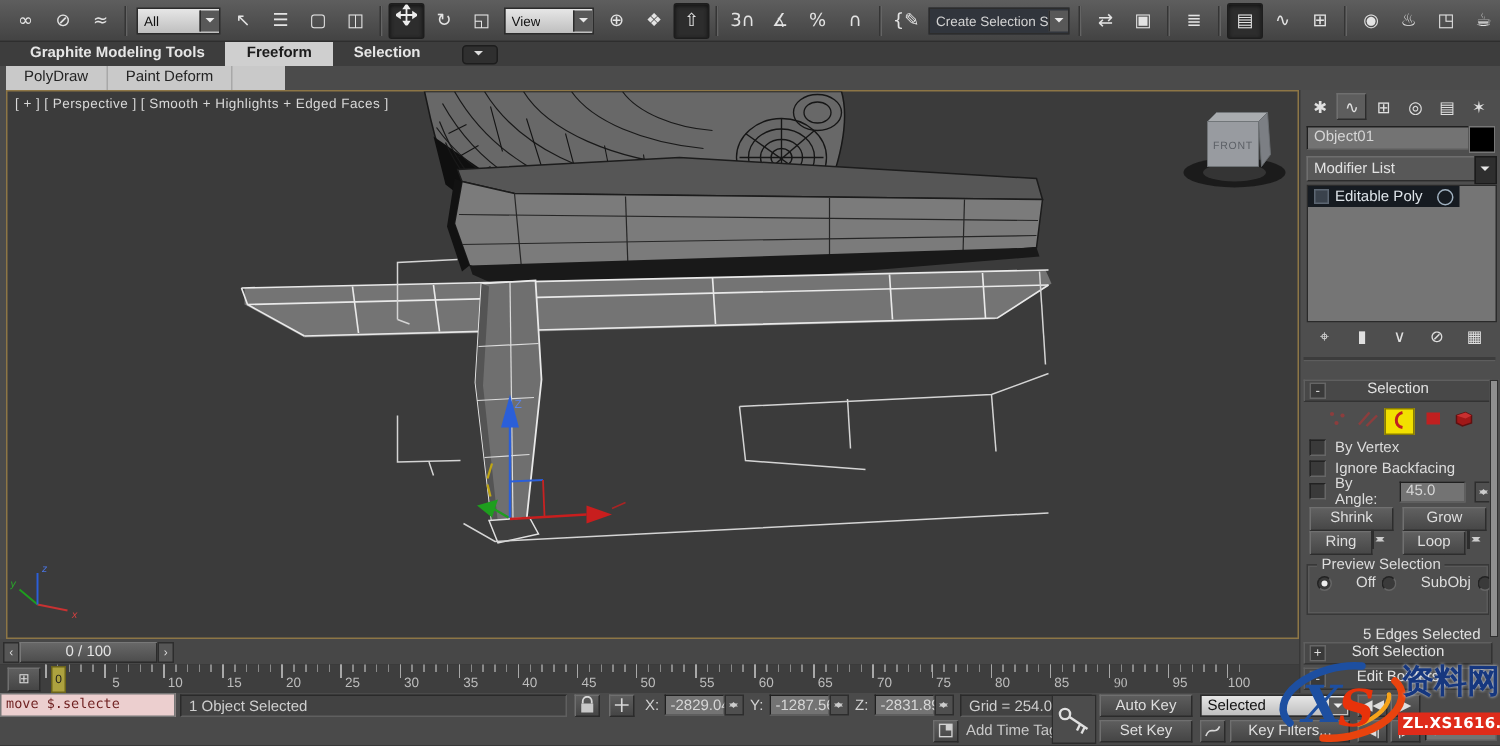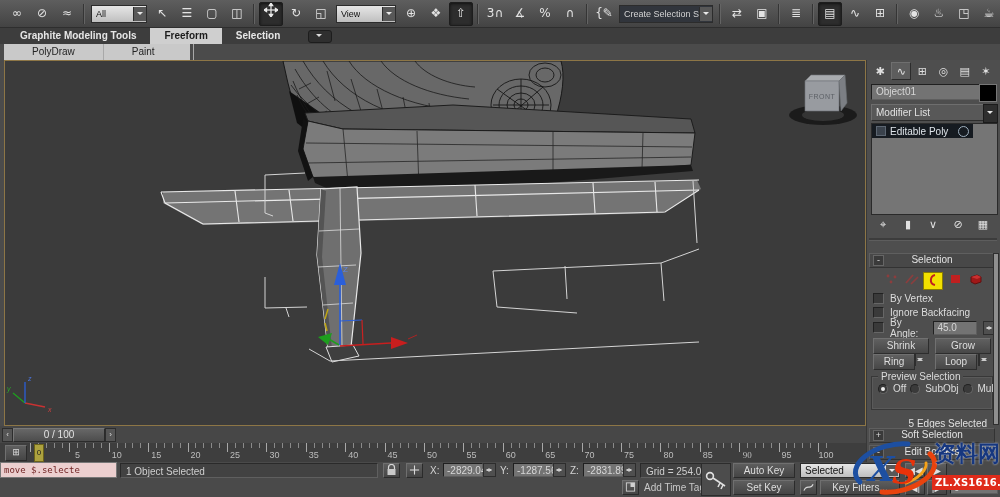--- a/index.html
+++ b/index.html
@@ -22,21 +22,21 @@
   .tbsel-arrow::after{content:"";position:absolute;left:3px;top:5px;border:3px solid transparent;border-top-color:#e8e8e8;}
 
   
   #ribbon-tabs{left:0;top:28px;width:1000px;height:16px;background:#3d3d3d;display:flex;align-items:stretch;padding-left:6px;}
   .rtab{padding:0 14px;line-height:16px;color:#e6e6e6;font-weight:bold;font-size:10px;}
   .rtab.active{background:#cfcfcf;color:#1b1b1b;}
   #ribbon-min{width:22px;height:11px;margin:2px 0 0 14px;background:#2f2f2f;border:1px solid #1d1d1d;border-radius:3px;position:relative;}
   #ribbon-min::after{content:"";position:absolute;left:7px;top:3px;border:3px solid transparent;border-top-color:#dcdcdc;}
   #ribbon-sub{left:0;top:44px;width:1000px;height:16px;background:#4b4b4b;}
   #ribbon-sub .lightstrip{position:absolute;left:4px;top:0;width:186px;height:16px;background:#c9c9c9;display:flex;}
-  .stab{padding:0 28px;line-height:16px;color:#242424;font-size:10px;border-right:1px solid #a8a8a8;}
+  .stab{padding:0 12px;line-height:16px;color:#242424;font-size:10px;border-right:1px solid #a8a8a8;}
 
   
   #viewport{left:4px;top:60px;width:862px;height:366px;background:#3b3b3b;border:1px solid #8d7646;box-sizing:border-box;}
   #vp-label{position:absolute;left:5px;top:3px;color:#d8d8d8;font-size:9px;letter-spacing:.3px;white-space:nowrap;}
 
   
   #panel{left:866px;top:60px;width:134px;height:402px;background:#4e4e4e;border-left:1px solid #383838;box-sizing:border-box;}
   #panel-tabs{position:absolute;left:3px;top:2px;width:126px;height:18px;display:flex;gap:1px;}
   .ptab{flex:1;text-align:center;line-height:18px;color:#e0e0e0;font-family:"DejaVu Sans",sans-serif;font-size:11px;border:1px solid transparent;}
   .ptab.active{background:#5d5d5d;border-color:#6f6f6f #2c2c2c #2c2c2c #6f6f6f;}
@@ -67,21 +67,21 @@
   .chk{width:9px;height:9px;background:#3a3a3a;border:1px solid;border-color:#222 #666 #666 #222;flex:0 0 auto;}
   .btn{background:linear-gradient(#606060,#474747);border:1px solid;border-color:#707070 #2d2d2d #2d2d2d #707070;
        color:#dedede;text-align:center;font-size:10px;}
   .spin{width:11px;background:#4f4f4f;border:1px solid #2d2d2d;position:relative;}
   .spin::before,.spin::after{content:"";position:absolute;left:2px;border:3px solid transparent;}
   .spin::before{top:1px;border-bottom-color:#ccc;}
   .spin::after{bottom:1px;border-top-color:#ccc;}
   #preview-box{position:relative;margin:6px 2px 0 2px;border:1px solid #383838;box-shadow:inset 0 0 0 1px #5a5a5a;height:26px;padding-top:6px;}
   #preview-title{position:absolute;left:6px;top:-6px;background:#4e4e4e;padding:0 3px;color:#dcdcdc;}
   #preview-opts{display:flex;gap:4px;padding-left:6px;}
-  .radio-opt{display:flex;align-items:center;gap:5px;color:#dcdcdc;}
+  .radio-opt{display:flex;align-items:center;gap:16px;color:#dcdcdc;}
   .radio{width:8px;height:8px;border-radius:50%;background:#3a3a3a;border:1px solid;border-color:#222 #666 #666 #222;position:relative;}
   .radio.on::after{content:"";position:absolute;left:2px;top:2px;width:4px;height:4px;border-radius:50%;background:#efefef;}
   #sel-status{text-align:right;padding:8px 8px 0 0;color:#e0e0e0;}
   #bottom-rollouts{position:absolute;left:2px;top:368px;width:126px;display:flex;flex-direction:column;gap:2px;}
   #panel-scroll{position:absolute;right:1px;top:193px;width:4px;height:170px;background:#8f8f8f;border:1px solid #2f2f2f;}
 
   
   #timeslider{left:0;top:426px;width:866px;height:17px;background:#474747;border-bottom:1px solid #2c2c2c;}
   .ts-arrow{position:absolute;top:2px;width:9px;height:12px;background:#565656;border:1px solid #2d2d2d;color:#ddd;
             line-height:11px;text-align:center;font-size:8px;}
@@ -328,20 +328,21 @@
 
       <g font-style="italic" font-size="7">
         <path d="M20,342 L40,346" stroke="#c83232" stroke-width="1.3"></path>
         <path d="M20,342 L8,332" stroke="#1e9e1e" stroke-width="1.3"></path>
         <path d="M20,342 L20,321" stroke="#2b5fd9" stroke-width="1.3"></path>
         <text x="43" y="351" fill="#d04040">x</text>
         <text x="2" y="330" fill="#2aa82a">y</text>
         <text x="23" y="320" fill="#4a74e0">z</text>
       </g>
     </svg>
+    <div id="vp-label">[ + ] [ Perspective ] [ Smooth + Highlights + Edged Faces ]</div>
   </div>
 
   <div id="panel" class="abs">
     <div id="panel-tabs">
         <div class="ptab">✱</div>
         <div class="ptab active">∿</div>
         <div class="ptab">⊞</div>
         <div class="ptab">◎</div>
         <div class="ptab">▤</div>
         <div class="ptab">✶</div>

